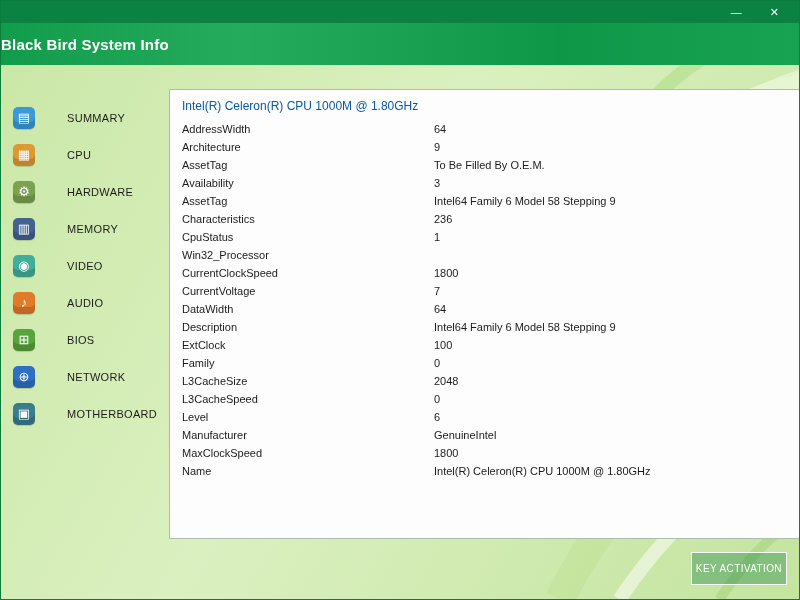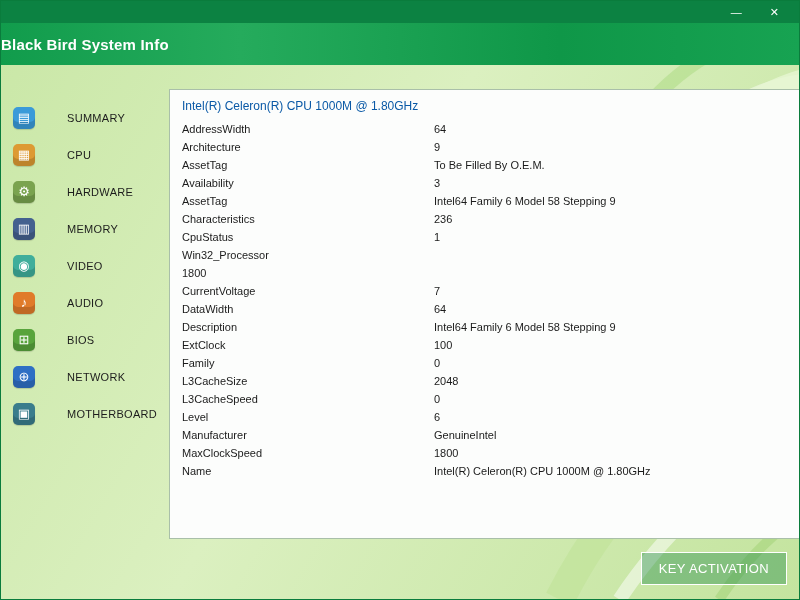--- a/index.html
+++ b/index.html
@@ -34,22 +34,22 @@
 
   .scrollbar { position:absolute; top:0; right:0; bottom:0; width:17px; background:#f0f0f0;
     border-left:1px solid #dcdcdc; display:flex; flex-direction:column; }
   .sb-btn { height:17px; display:flex; align-items:center; justify-content:center;
     font-size:7px; color:#6a6a6a; cursor:pointer; }
   .sb-track { flex:1; position:relative; }
   .sb-thumb { position:absolute; top:2px; left:1px; right:1px; height:92px;
     background:#cdcdcd; border-radius:2px; cursor:pointer; }
 
   .footer { position:absolute; right:12px; bottom:14px; display:flex; gap:8px; z-index:4; }
-  .btn { height:33px; padding:0 17px; border:1px solid #ffffff;
-    background:rgba(22,132,66,.38); color:#fff; font-size:13px; letter-spacing:.4px;
+  .btn { height:33px; padding:0 4px; border:1px solid #ffffff;
+    background:rgba(22,132,66,.38); color:#fff; font-size:10px; letter-spacing:.4px;
     font-family:inherit; cursor:pointer; }
 </style>
 </head>
 <body>
 
 <div class="window">
 
   <svg class="bg-decor" viewBox="0 0 800 600" xmlns="http://www.w3.org/2000/svg">
     <g fill="none">
       <circle cx="825" cy="255" r="170" stroke="#ffffff" stroke-opacity="0.45" stroke-width="26"></circle>
@@ -138,20 +138,21 @@
           <span>236</span>
         </div>
         <div class="row">
           <span>CpuStatus</span>
           <span>1</span>
         </div>
         <div class="row">
           <span>Win32_Processor</span>
         </div>
         <div class="row">
+          <span>CurrentClockSpeed</span>
           <span>1800</span>
         </div>
         <div class="row">
           <span>CurrentVoltage</span>
           <span>7</span>
         </div>
         <div class="row">
           <span>DataWidth</span>
           <span>64</span>
         </div>

